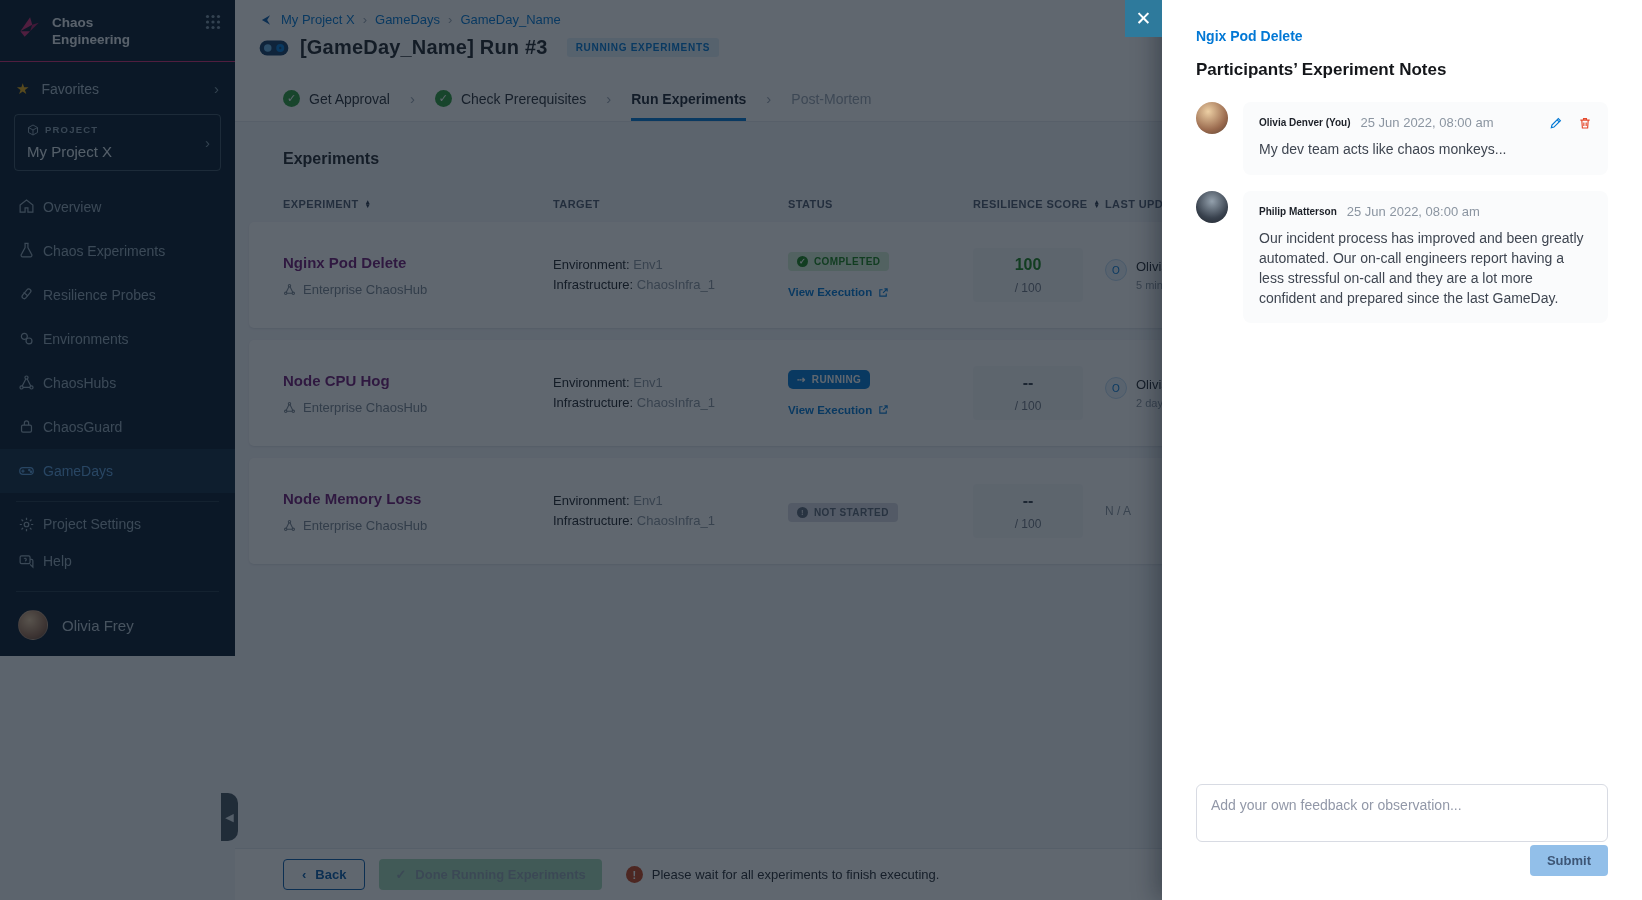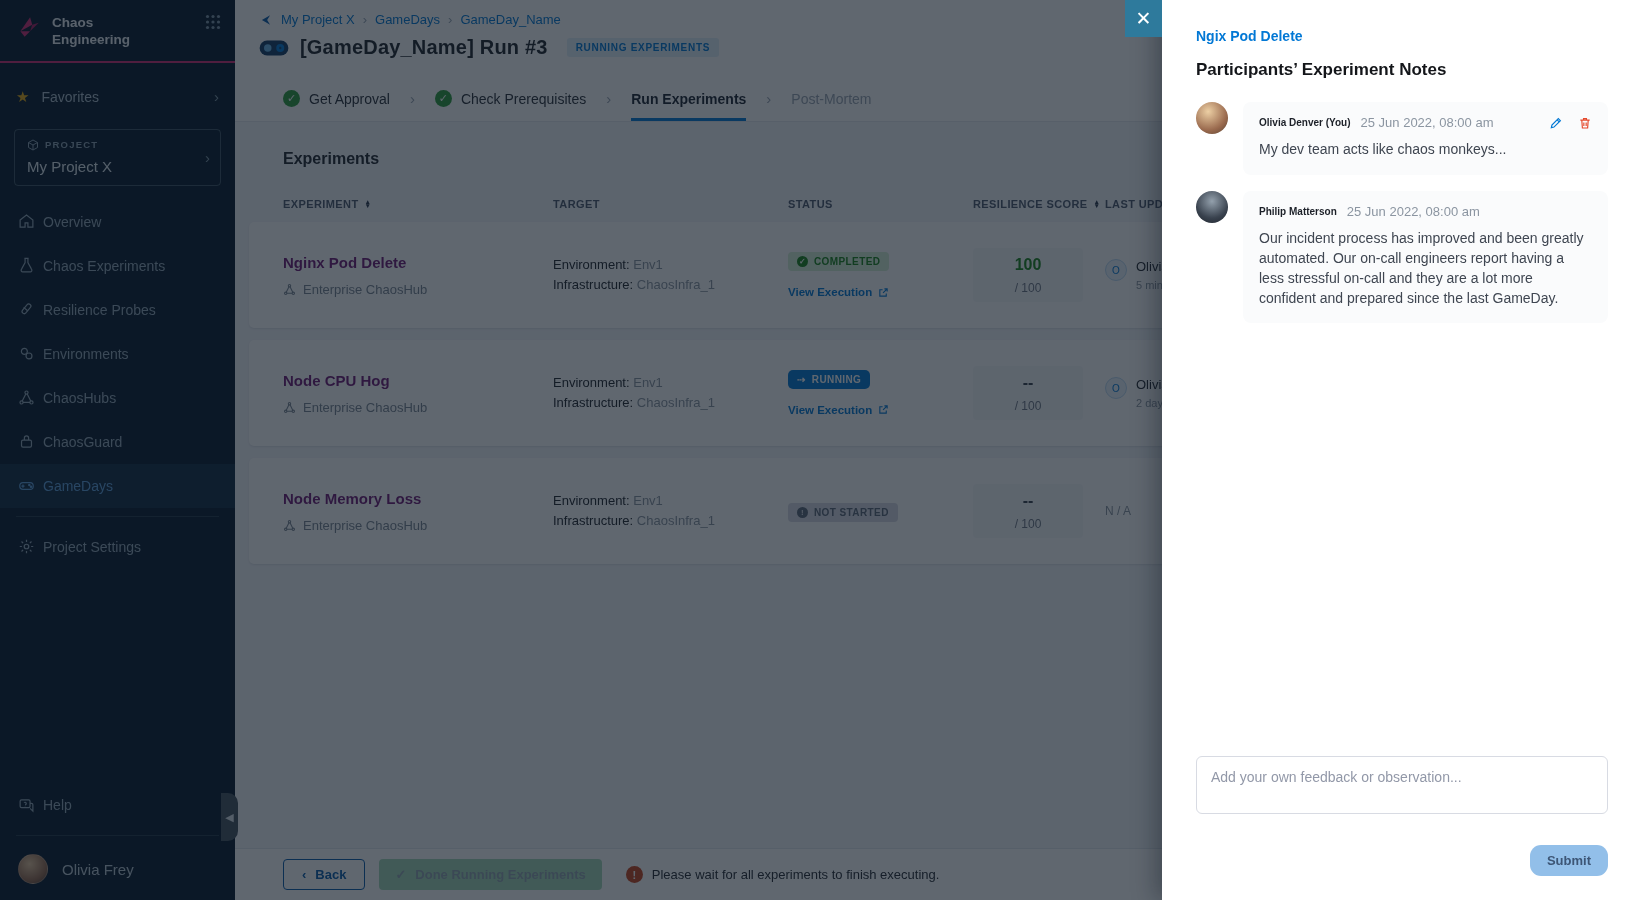--- a/index.html
+++ b/index.html
@@ -6,21 +6,21 @@
   html,body { margin:0; padding:0; }
   body {
     width:1642px; height:900px; position:relative; overflow:hidden;
     font-family:"Liberation Sans", sans-serif; background:#f3f5f9; color:#22262e;
   }
   a { text-decoration:none; cursor:pointer; }
   button { font-family:inherit; cursor:pointer; }
   svg { display:block; }
 
   
-  .sidebar { position:absolute; left:0; top:0; width:235px; height:900px; background:#071a2c; display:flex; flex-direction:column; z-index:1; }
+  .sidebar { position:absolute; left:0; top:0; width:235px; height:656px; background:#071a2c; display:flex; flex-direction:column; z-index:1; }
   .sb-head { display:flex; align-items:flex-start; padding:14px 14px 8px 16px; gap:10px; }
   .sb-title { flex:1; color:#e9eef4; font-size:13.5px; font-weight:bold; line-height:1.25; padding-top:1px; }
   .sb-rule { height:2px; background:#cf2a74; margin-top:4px; }
   .sb-fav { display:flex; align-items:center; gap:12px; padding:0 16px; height:44px; margin-top:12px; color:#a9bac9; font-size:14px; cursor:pointer; }
   .star { color:#e3a812; font-size:15px; }
   .chev { color:#7d93a6; font-size:15px; }
   .sb-fav .chev { margin-left:auto; }
   .sb-project { margin:10px 14px 4px; border:1px solid rgba(160,180,200,0.35); border-radius:4px; padding:9px 34px 10px 12px; position:relative; cursor:pointer; }
   .sb-project-top { display:flex; gap:6px; font-size:9.5px; letter-spacing:1.2px; color:#8ca0b3; font-weight:bold; }
   .sb-project-name { color:#dde6ee; font-size:15px; margin-top:7px; }
@@ -99,24 +99,24 @@
   .av-1 { background:radial-gradient(circle at 38% 30%, #eccfa4, #9a6a4e 62%, #57402f); }
   .av-2 { background:radial-gradient(circle at 50% 32%, #93a0ac, #39424e 62%, #1e242c); }
   .note-card { flex:1; background:#fafbfc; border-radius:8px; padding:13px 16px 15px; }
   .note-head { display:flex; align-items:center; gap:10px; }
   .note-author { font-size:10px; font-weight:bold; color:#1c2028; }
   .note-time { font-size:13px; color:#8b95a1; }
   .note-actions { margin-left:auto; display:flex; gap:15px; align-items:center; }
   .icon-btn { background:none; border:none; padding:0; }
   .note-text { font-size:14px; color:#3f4651; line-height:1.42; margin:10px 0 0; }
   .note-text + .note-text { margin-top:18px; }
-  .drawer-foot { position:absolute; left:0; bottom:0; width:100%; height:144px; padding:0 34px; }
+  .drawer-foot { position:absolute; left:0; bottom:0; width:100%; height:116px; padding:0 34px; }
   .feedback { width:100%; height:58px; border:1px solid #d8dbe3; border-radius:6px; padding:12px 14px; font-size:14px; color:#3f4651; resize:none; font-family:inherit; }
   .feedback::placeholder { color:#9298a8; }
-  .btn-submit { position:absolute; right:34px; bottom:24px; background:#92bfe9; color:#3d5676; border:none; border-radius:11px; padding:8px 17px; font-size:13px; font-weight:bold; }
+  .btn-submit { position:absolute; right:34px; bottom:24px; background:#92bfe9; color:#3d5676; border:none; border-radius:4px; padding:8px 17px; font-size:13px; font-weight:bold; }
 </style>
 </head>
 <body>
 
 <aside class="sidebar">
   <div class="sb-head">
     <svg width="26" height="26" viewBox="0 0 24 24">
       <path d="M4 16 L13 3 L15 10 Z" fill="#cf2a74"></path>
       <path d="M15 10 L21 8 L13 16 Z" fill="#a81b5e"></path>
       <path d="M4 16 L13 16 L8 21 Z" fill="#cf2a74"></path>

